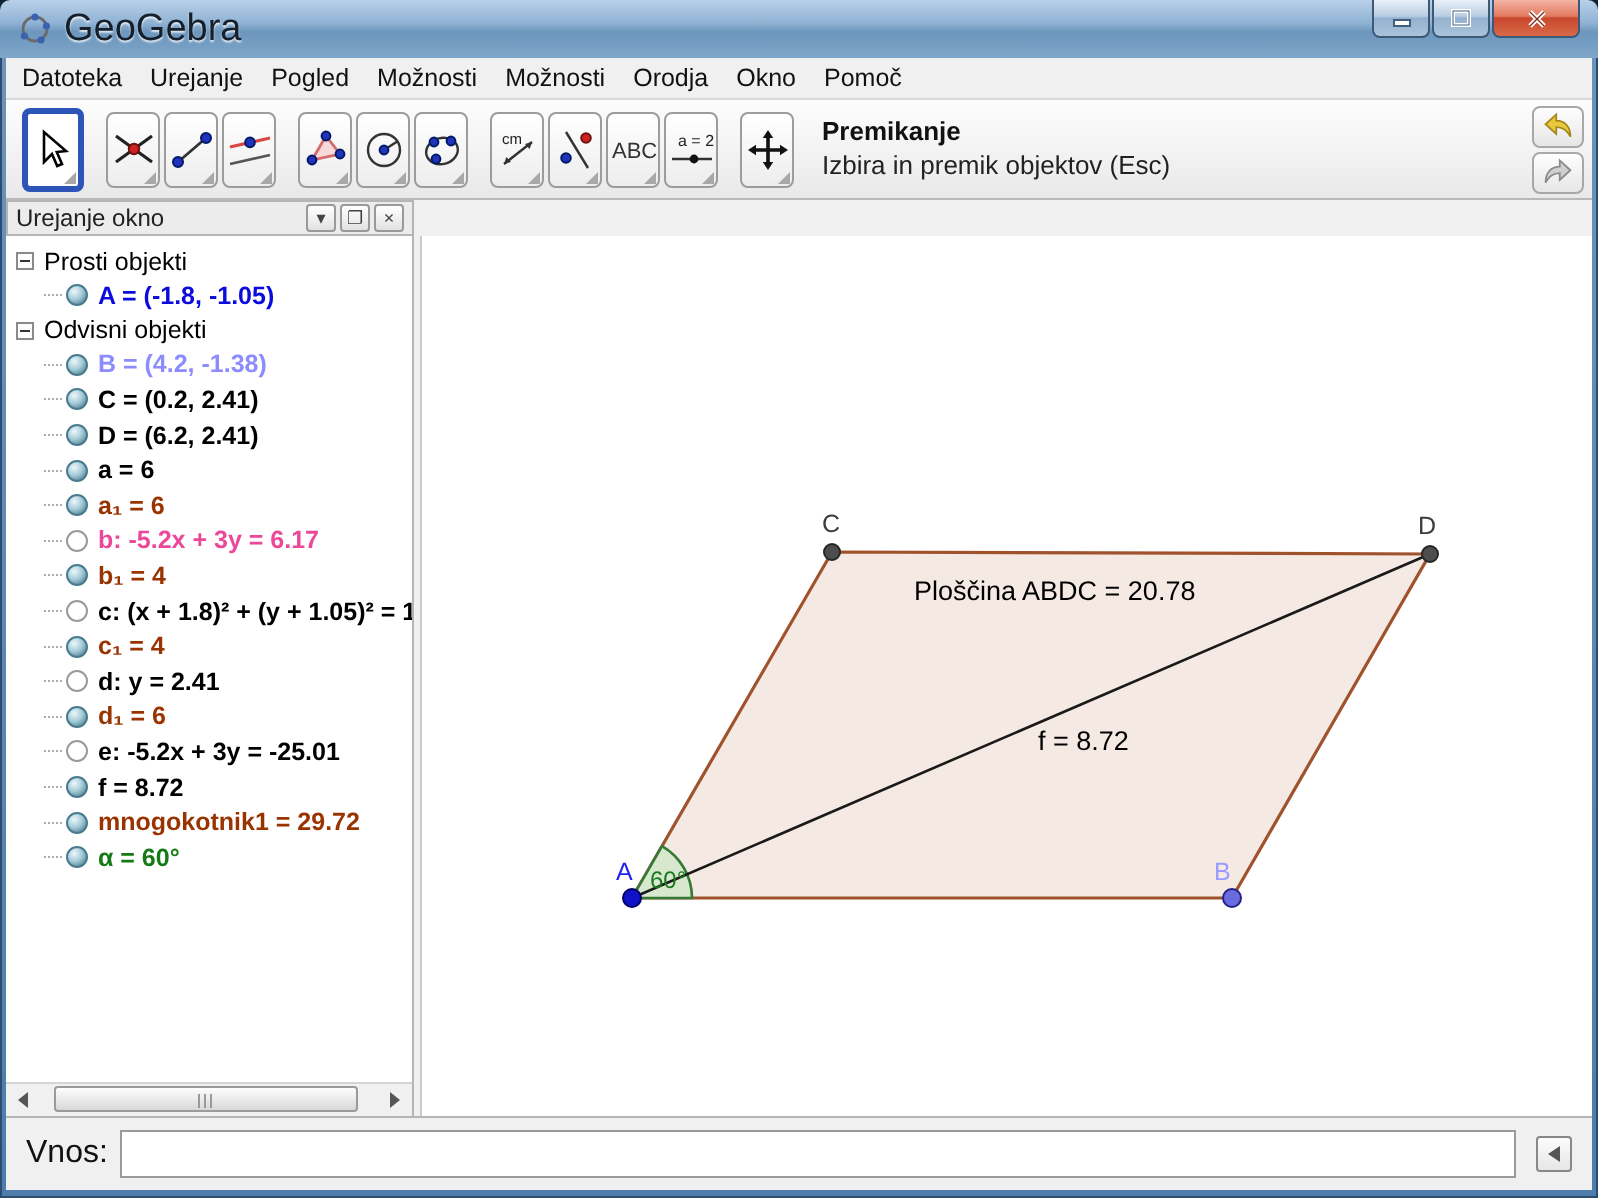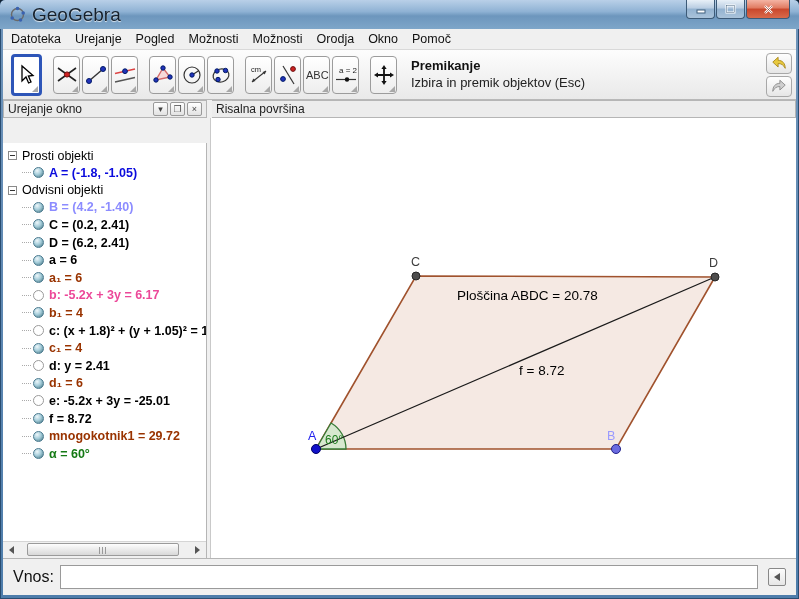--- a/index.html
+++ b/index.html
@@ -53,21 +53,21 @@
   .ph-algebra { width:204px; }
   .ph-canvas { flex:1; margin-left:5px; }
   .ph-title { flex:1; }
   .ph-btn { width:15px; height:14px; border:1px solid #999; background:linear-gradient(#fff,#e2e2e2);
     border-radius:2px; margin-left:2px; font-size:9px; color:#444; display:flex; align-items:center;
     justify-content:center; cursor:pointer; line-height:1; }
 
   
   .main { flex:1; display:flex; min-height:0; }
   .algebra-col { width:204px; display:flex; flex-direction:column; background:#fff;
-    border-right:1px solid #b5b5b5;margin-top:25px; }
+    border-right:1px solid #b5b5b5; }
   .splitter { width:4px; background:#f0f0f0; border-right:1px solid #c9c9c9; }
   .tree { flex:1; overflow:hidden; padding:4px 0 0 5px; font-size:12.5px; }
   .tree-section { display:flex; align-items:center; height:17px; color:#000; }
   .expander { position:relative; width:9px; height:9px; border:1px solid #8a8a8a; background:#fff;
     margin-right:5px; flex:none; cursor:pointer; }
   .expander::before { content:""; position:absolute; left:1px; top:3px; width:5px; height:1px; background:#333; }
   .tree-item { display:flex; align-items:center; height:17.6px; padding-left:14px; white-space:nowrap; }
   .tree-item .stub { width:9px; border-top:1px dotted #aaa; margin-right:2px; flex:none; }
   .obj-icon { width:11px; height:11px; border-radius:50%; flex:none; margin-right:5px; }
   .obj-icon.filled { background:radial-gradient(circle at 35% 30%, #eef7fa, #a6cdda 45%, #63929f 80%, #477386);
@@ -264,23 +264,20 @@
       </div>
     </div>
 
     <div class="panel-headers">
       <div class="panel-header ph-algebra" style="border-left:1px solid #b5b5b5;">
         <span class="ph-title">Urejanje okno</span>
         <div class="ph-btn">▾</div>
         <div class="ph-btn">❐</div>
         <div class="ph-btn">×</div>
       </div>
-      <div class="panel-header ph-canvas">
-        <span class="ph-title">Risalna površina</span>
-      </div>
     </div>
 
     <div class="main">
       <div class="algebra-col">
         <div class="tree">
             <div class="tree-section">
               <span class="expander"></span>
               <span>Prosti objekti</span>
             </div>
             <div class="tree-item">
@@ -288,21 +285,21 @@
               <span class="obj-icon filled"></span>
               <span class="obj-text" style="color:#0b0bdd">A = (-1.8, -1.05)</span>
             </div>
             <div class="tree-section">
               <span class="expander"></span>
               <span>Odvisni objekti</span>
             </div>
             <div class="tree-item">
               <span class="stub"></span>
               <span class="obj-icon filled"></span>
-              <span class="obj-text" style="color:#8c8cff">B = (4.2, -1.40)</span>
+              <span class="obj-text" style="color:#8c8cff">B = (4.2, -1.38)</span>
             </div>
             <div class="tree-item">
               <span class="stub"></span>
               <span class="obj-icon filled"></span>
               <span class="obj-text" style="color:#000000">C = (0.2, 2.41)</span>
             </div>
             <div class="tree-item">
               <span class="stub"></span>
               <span class="obj-icon filled"></span>
               <span class="obj-text" style="color:#000000">D = (6.2, 2.41)</span>

